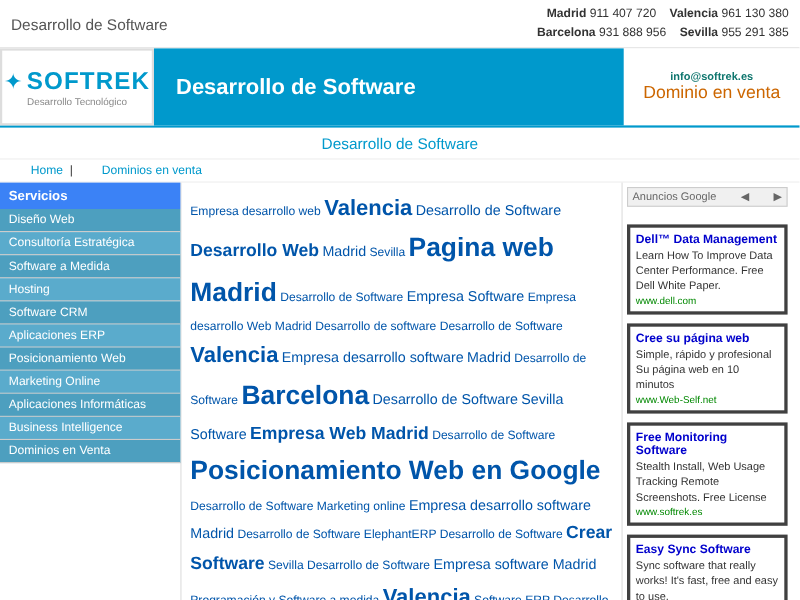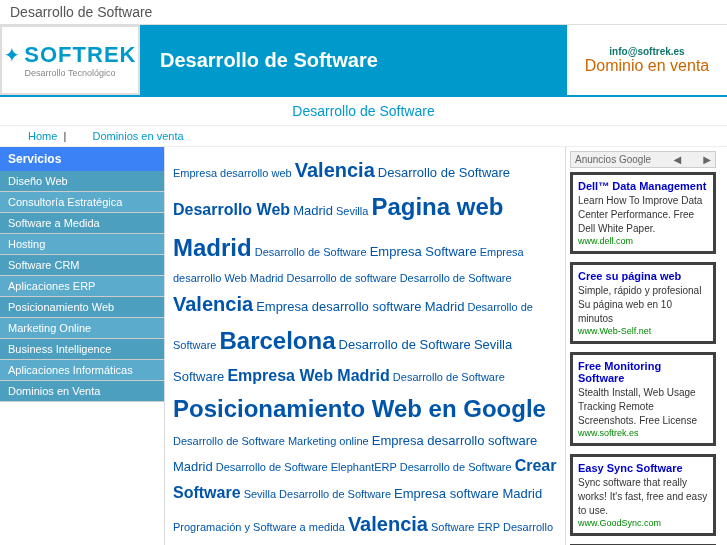--- a/index.html
+++ b/index.html
@@ -131,38 +131,47 @@
     }
     .ad-header {
       display: flex;
       align-items: center;
       justify-content: space-between;
       background: #f0f0f0;
       border: 1px solid #ccc;
       padding: 2px 4px;
       font-size: 10px;
       color: #666;
-      margin-bottom: 4px;
+      margin-bottom: 16px;
     }
     .ad-block {
       border: 3px solid #404040;
       padding: 5px;
       margin-bottom: 8px;
       font-size: 10px;
     }
     .ad-title { font-weight: bold; color: #0000cc; font-size: 11px; margin-bottom: 2px; }
     .ad-title a { color: #0000cc; text-decoration: none; }
     .ad-text { color: #333; line-height: 1.4; }
     .ad-link { color: #008800; font-size: 9px; }
   </style>
 </head>
 <body>
 
 <div id="top-bar">
   <div id="top-title">Desarrollo de Software</div>
+  <div id="contact-info">
+    <span style="font-weight:bold">Madrid</span>&nbsp;<span>911 407 720</span>
+    &nbsp;&nbsp;
+    <span style="font-weight:bold">Valencia</span>&nbsp;<span>961 130 380</span>
+    <br>
+    <span style="font-weight:bold">Barcelona</span>&nbsp;<span>931 888 956</span>
+    &nbsp;&nbsp;
+    <span style="font-weight:bold">Sevilla</span>&nbsp;<span>955 291 385</span>
+  </div>
 </div>
 
 <div id="header">
   <div id="logo-box">
     <div style="display:flex;align-items:center;gap:4px">
       <span style="color:#0099cc;font-size:20px">✦</span>
       <span id="logo-text-softrek">SOFTREK</span>
     </div>
     <div id="logo-subtitle">Desarrollo Tecnológico</div>
   </div>
@@ -190,22 +199,22 @@
   <div id="sidebar">
     <div id="sidebar-title">Servicios</div>
     <div class="sidebar-item">Diseño Web</div>
     <div class="sidebar-item">Consultoría Estratégica</div>
     <div class="sidebar-item">Software a Medida</div>
     <div class="sidebar-item">Hosting</div>
     <div class="sidebar-item">Software CRM</div>
     <div class="sidebar-item">Aplicaciones ERP</div>
     <div class="sidebar-item">Posicionamiento Web</div>
     <div class="sidebar-item">Marketing Online</div>
+    <div class="sidebar-item">Aplicaciones Informáticas</div>
     <div class="sidebar-item">Business Intelligence</div>
-    <div class="sidebar-item">Aplicaciones Informáticas</div>
     <div class="sidebar-item">Dominios en Venta</div>
   </div>
 
   <div id="content">
     <div class="tag-cloud">
       <span class="word-sm">Empresa</span> <span class="word-sm">desarrollo</span> <span class="word-sm">web</span> <span class="word-xl">Valencia</span> <span class="word-md">Desarrollo de Software</span> <span class="word-lg">Desarrollo Web</span> <span class="word-md">Madrid</span> <span class="word-sm">Sevilla</span> <span class="word-xxl">Pagina web Madrid</span> <span class="word-sm">Desarrollo de Software</span> <span class="word-md">Empresa Software</span> <span class="word-sm">Empresa desarrollo</span> <span class="word-sm">Web Madrid</span> <span class="word-sm">Desarrollo de software</span> <span class="word-sm">Desarrollo de Software</span> <span class="word-xl">Valencia</span> <span class="word-md">Empresa desarrollo software</span> <span class="word-md">Madrid</span> <span class="word-sm">Desarrollo de Software</span> <span class="word-xxl">Barcelona</span> <span class="word-md">Desarrollo de Software</span> <span class="word-md">Sevilla Software</span> <span class="word-lg">Empresa Web Madrid</span> <span class="word-sm">Desarrollo de Software</span> <span class="word-xxl">Posicionamiento Web en Google</span> <span class="word-sm">Desarrollo de Software</span> <span class="word-sm">Marketing online</span> <span class="word-md">Empresa desarrollo software Madrid</span> <span class="word-sm">Desarrollo de Software</span> <span class="word-sm">ElephantERP</span> <span class="word-sm">Desarrollo de Software</span> <span class="word-lg">Crear Software</span> <span class="word-sm">Sevilla</span> <span class="word-sm">Desarrollo de Software</span> <span class="word-md">Empresa software Madrid</span> <span class="word-sm">Programación y Software a medida</span> <span class="word-xl">Valencia</span> <span class="word-sm">Software ERP</span> <span class="word-sm">Desarrollo de Software</span>                                    
     </div>
   </div>
 
   <div id="ad-sidebar">

